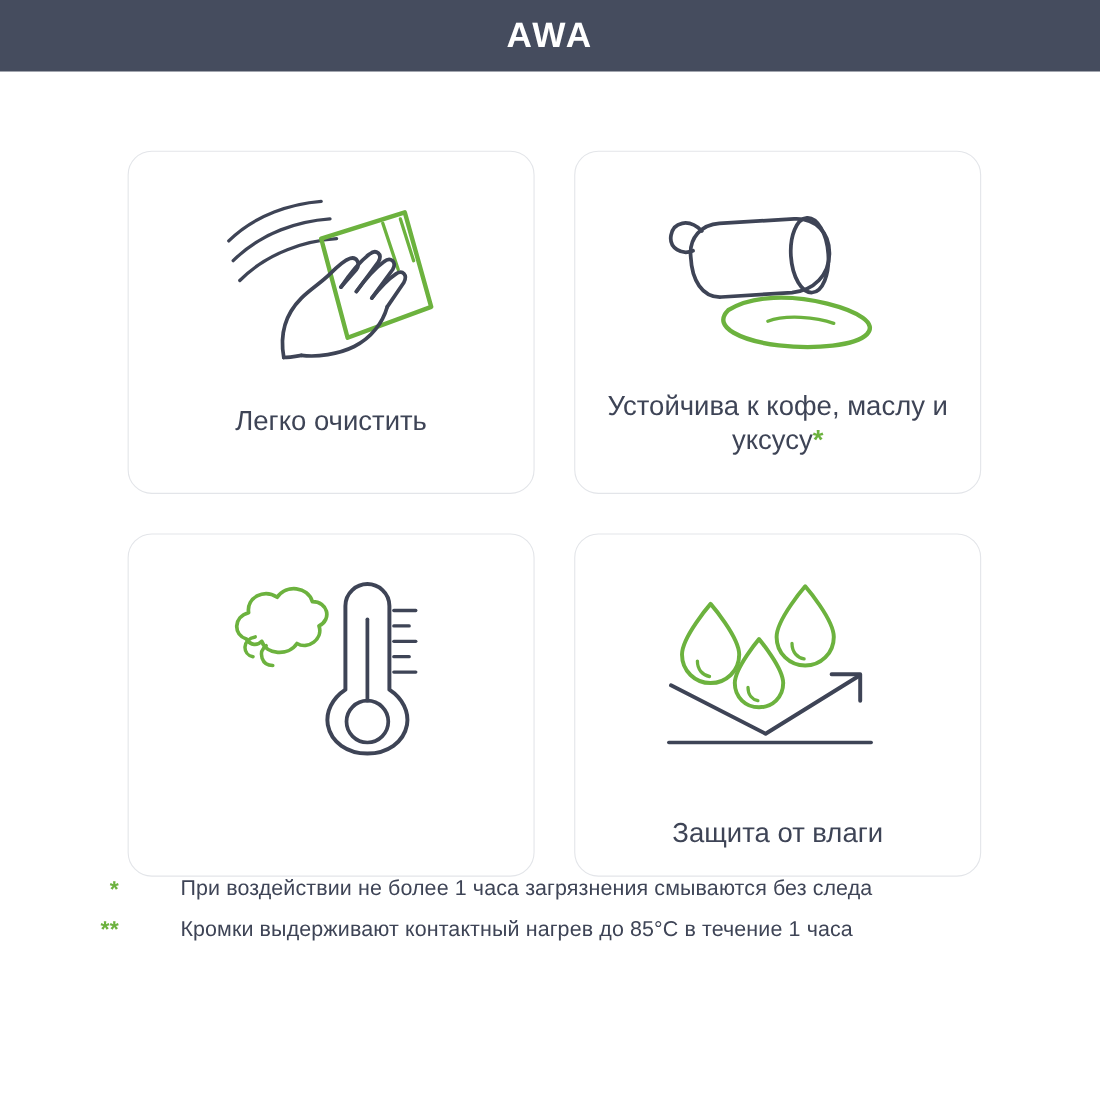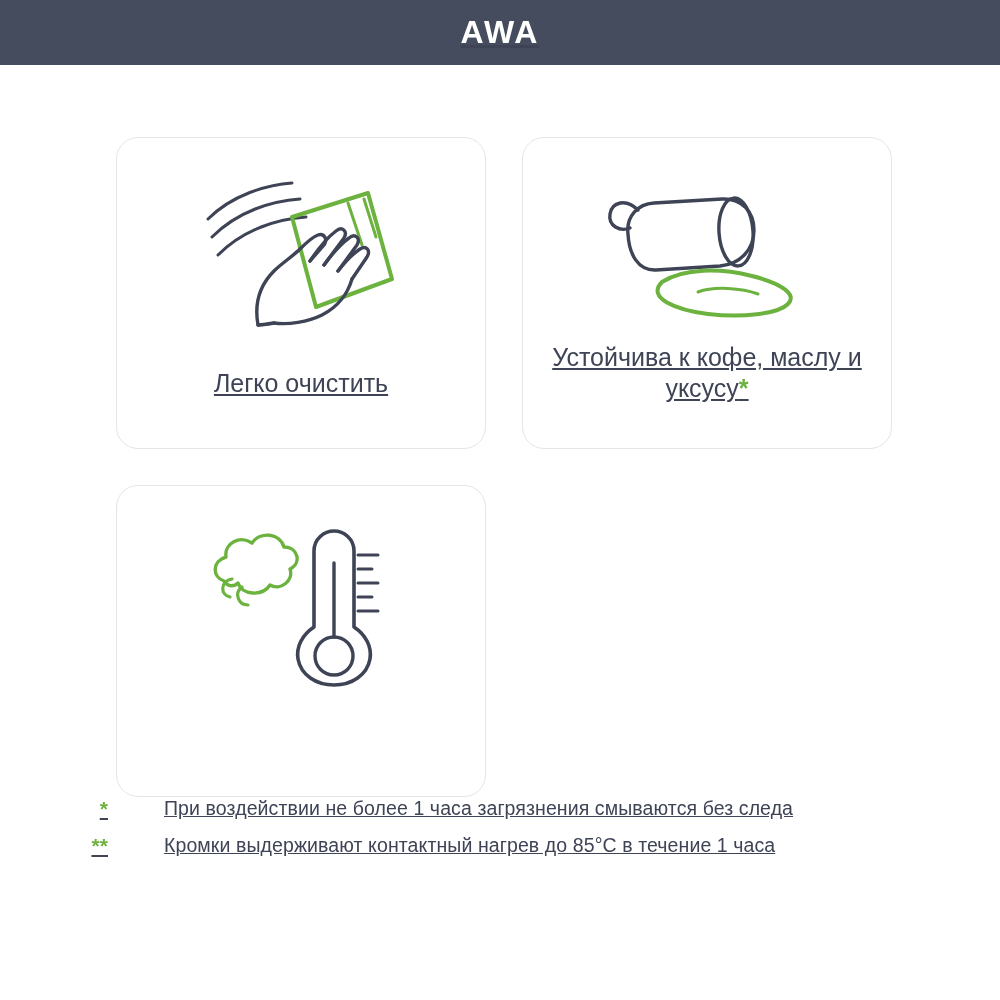--- a/index.html
+++ b/index.html
@@ -14,21 +14,20 @@
     font-family: "Liberation Sans", sans-serif;
     color: #3e4456;
     overflow: hidden;
   }
   .page {
     position: relative;
     width: 1000px;
     height: 800px;
     display: flex;
     flex-direction: column;
-    text-decoration: underline;
   }
   
   .header {
     height: 65px;
     background: #454c5e;
     display: flex;
     align-items: center;
     justify-content: center;
     flex: none;
   }
@@ -74,21 +73,21 @@
     color: #3e4456;
     font-weight: 500;
     padding: 0 14px;
   }
   .card-label .ast {
     color: #6cb23e;
     font-weight: bold;
   }
   
   .card--clean .card-label { margin-top: 26px; }
-  .card--coffee .card-label { margin-top: 0; }
+  .card--coffee .card-label { margin-top: 12px; }
   .card--heat .card-label { margin-top: 34px; }
   .card--moisture .card-label { margin-top: 52px; }
 
   
   .footnotes {
     margin-top: auto;
     margin-bottom: 26px;
     padding-left: 64px;
     padding-right: 40px;
   }
@@ -182,20 +181,43 @@
 
           <path d="M152 36 L172 36" stroke="#3e4456" stroke-width="3" stroke-linecap="round"></path>
           <path d="M152 50 L166 50" stroke="#3e4456" stroke-width="3" stroke-linecap="round"></path>
           <path d="M152 64 L172 64" stroke="#3e4456" stroke-width="3" stroke-linecap="round"></path>
           <path d="M152 78 L166 78" stroke="#3e4456" stroke-width="3" stroke-linecap="round"></path>
           <path d="M152 92 L172 92" stroke="#3e4456" stroke-width="3" stroke-linecap="round"></path>
         </svg>
       </div>
     </div>
 
+    <div class="card card--moisture">
+      <div class="card-icon">
+        <svg width="210" height="165" viewBox="0 0 210 165" fill="none" xmlns="http://www.w3.org/2000/svg">
+
+          <path d="M44 26 C44 26, 70 56, 70 72 C70 87, 58 98, 44 98 C30 98, 18 87, 18 72 C18 56, 44 26, 44 26 Z" stroke="#6cb23e" stroke-width="3.6" stroke-linejoin="round" fill="none"></path>
+          <path d="M32 78 C32 86, 37 91, 43 92" stroke="#6cb23e" stroke-width="3" stroke-linecap="round" fill="none"></path>
+
+          <path d="M130 10 C130 10, 156 40, 156 56 C156 71, 144 82, 130 82 C116 82, 104 71, 104 56 C104 40, 130 10, 130 10 Z" stroke="#6cb23e" stroke-width="3.6" stroke-linejoin="round" fill="none"></path>
+          <path d="M118 62 C118 70, 123 75, 129 76" stroke="#6cb23e" stroke-width="3" stroke-linecap="round" fill="none"></path>
+
+          <path d="M88 58 C88 58, 110 84, 110 98 C110 111, 100 120, 88 120 C76 120, 66 111, 66 98 C66 84, 88 58, 88 58 Z" stroke="#6cb23e" stroke-width="3.6" stroke-linejoin="round" fill="none"></path>
+          <path d="M78 102 C78 109, 82 113, 87 114" stroke="#6cb23e" stroke-width="3" stroke-linecap="round" fill="none"></path>
+
+          <path d="M8 100 L94 144 L178 92" stroke="#3e4456" stroke-width="3.6" stroke-linecap="round" stroke-linejoin="round" fill="none"></path>
+          <path d="M154 90 L180 90 L180 114" stroke="#3e4456" stroke-width="3.6" stroke-linecap="round" stroke-linejoin="round" fill="none"></path>
+
+          <path d="M6 152 L190 152" stroke="#3e4456" stroke-width="3.2" stroke-linecap="round"></path>
+        </svg>
+      </div>
+      <div class="card-label">
+        <span>Защита от влаги</span><span class="ast"></span>
+      </div>
+    </div>
 
   </div>
 
   <div class="footnotes">
     <div class="footnote">
       <span class="marker">*</span>
       <span class="fn-text">При воздействии не более 1 часа загрязнения смываются без следа</span>
     </div>
     <div class="footnote">
       <span class="marker">**</span>

